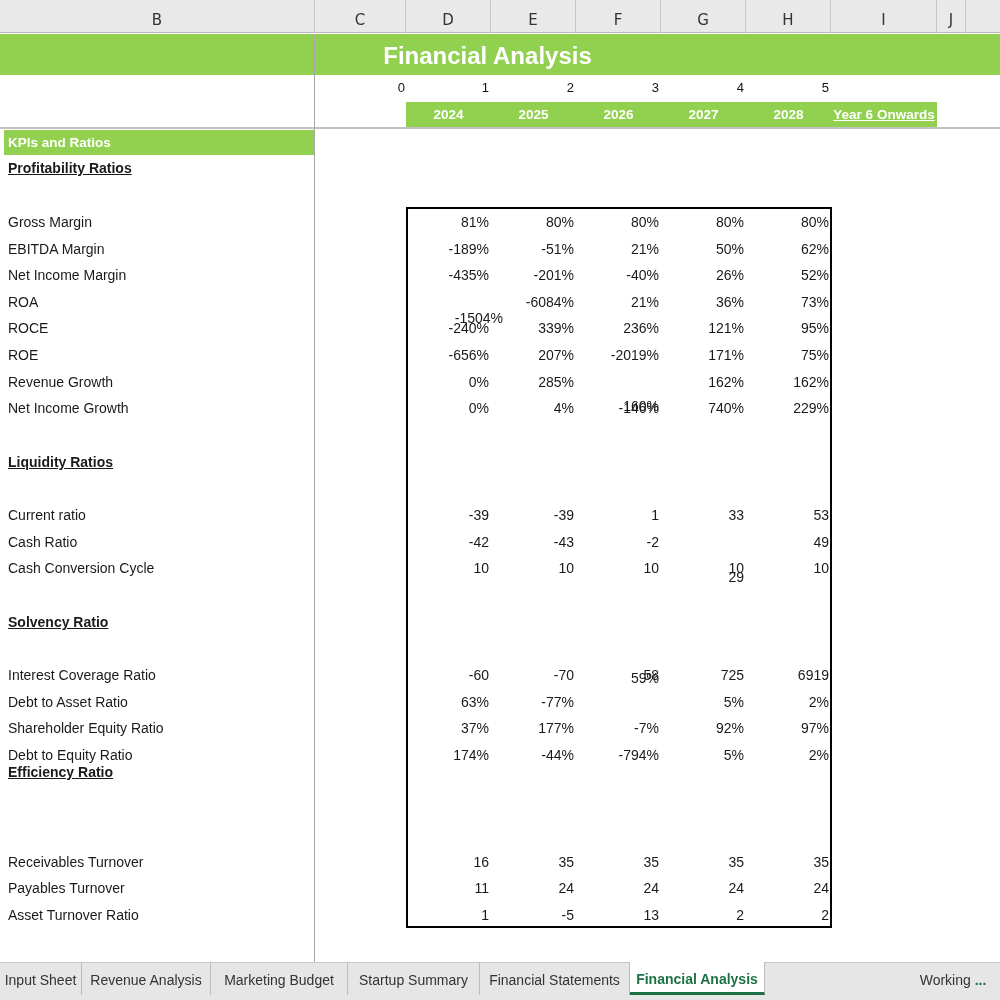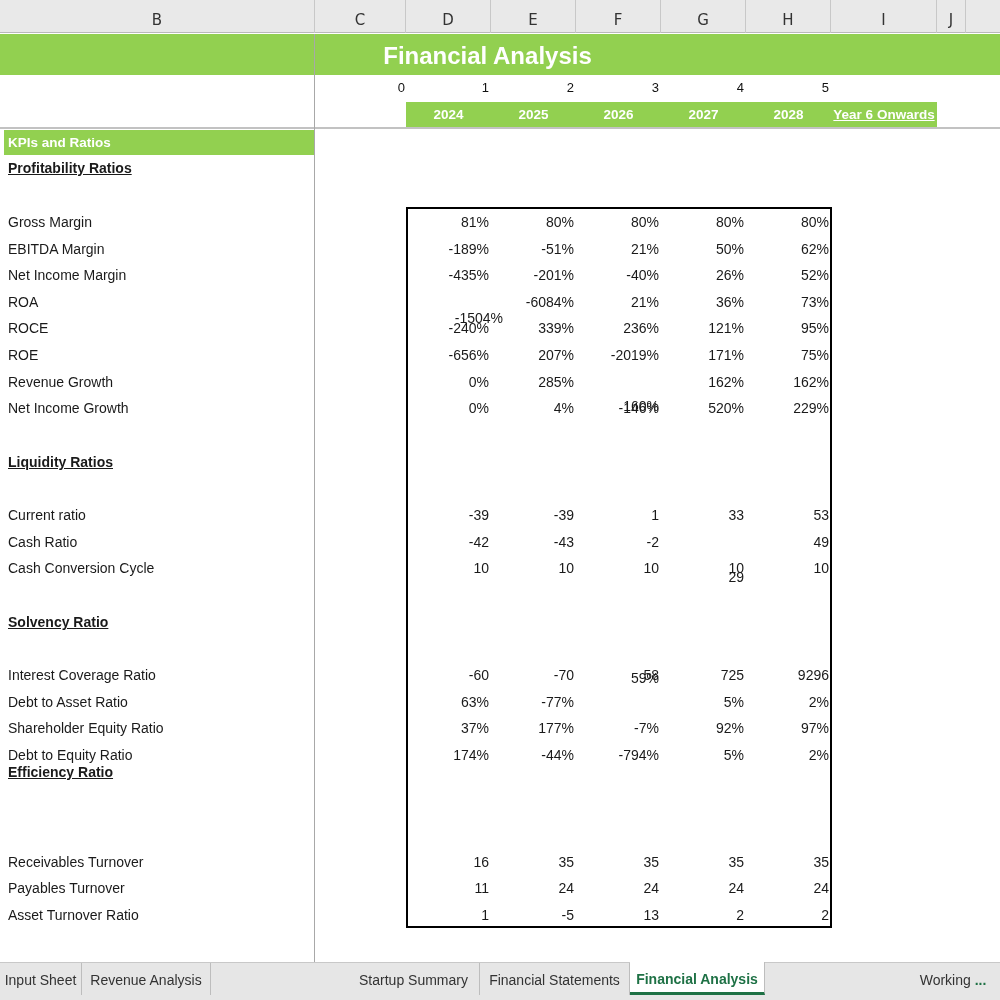--- a/index.html
+++ b/index.html
@@ -150,21 +150,21 @@
 
 <div class="val" style="top:374px;left:409px;">0%</div>
 <div class="val" style="top:374px;left:494px;">285%</div>
 <div class="val" style="top:374px;left:579px;margin-top:24px;">160%</div>
 <div class="val" style="top:374px;left:664px;">162%</div>
 <div class="val" style="top:374px;left:749px;">162%</div>
 
 <div class="val" style="top:400px;left:409px;">0%</div>
 <div class="val" style="top:400px;left:494px;">4%</div>
 <div class="val" style="top:400px;left:579px;">-146%</div>
-<div class="val" style="top:400px;left:664px;">520%</div>
+<div class="val" style="top:400px;left:664px;">740%</div>
 <div class="val" style="top:400px;left:749px;">229%</div>
 
 <div class="val" style="top:507px;left:409px;">-39</div>
 <div class="val" style="top:507px;left:494px;">-39</div>
 <div class="val" style="top:507px;left:579px;">1</div>
 <div class="val" style="top:507px;left:664px;">33</div>
 <div class="val" style="top:507px;left:749px;">53</div>
 
 <div class="val" style="top:534px;left:409px;">-42</div>
 <div class="val" style="top:534px;left:494px;">-43</div>
@@ -175,21 +175,21 @@
 <div class="val" style="top:560px;left:409px;">10</div>
 <div class="val" style="top:560px;left:494px;">10</div>
 <div class="val" style="top:560px;left:579px;">10</div>
 <div class="val" style="top:560px;left:664px;">10</div>
 <div class="val" style="top:560px;left:749px;">10</div>
 
 <div class="val" style="top:667px;left:409px;">-60</div>
 <div class="val" style="top:667px;left:494px;">-70</div>
 <div class="val" style="top:667px;left:579px;">58</div>
 <div class="val" style="top:667px;left:664px;">725</div>
-<div class="val" style="top:667px;left:749px;">9296</div>
+<div class="val" style="top:667px;left:749px;">6919</div>
 
 <div class="val" style="top:694px;left:409px;">63%</div>
 <div class="val" style="top:694px;left:494px;">-77%</div>
 <div class="val" style="top:670px;left:579px;">59%</div>
 <div class="val" style="top:694px;left:664px;">5%</div>
 <div class="val" style="top:694px;left:749px;">2%</div>
 
 <div class="val" style="top:720px;left:409px;">37%</div>
 <div class="val" style="top:720px;left:494px;">177%</div>
 <div class="val" style="top:720px;left:579px;">-7%</div>
@@ -216,20 +216,21 @@
 
 <div class="val" style="top:907px;left:409px;">1</div>
 <div class="val" style="top:907px;left:494px;">-5</div>
 <div class="val" style="top:907px;left:579px;">13</div>
 <div class="val" style="top:907px;left:664px;">2</div>
 <div class="val" style="top:907px;left:749px;">2</div>
 
 <div class="tabbar">
   <div class="tab" style="left:0;width:82px;">Input Sheet</div>
   <div class="tab" style="left:82px;width:129px;">Revenue Analysis</div>
+  <div class="tab" style="left:211px;width:137px;">Marketing Budget</div>
   <div class="tab" style="left:348px;width:132px;">Startup Summary</div>
   <div class="tab" style="left:480px;width:150px;">Financial Statements</div>
   <div class="tab active" style="left:630px;width:135px;">Financial Analysis</div>
   <div class="tab" style="left:906px;width:94px;border-right:none;">
     <span>Working</span>
     <span class="ell">...</span>
   </div>
 </div>
 
 </body></html>

